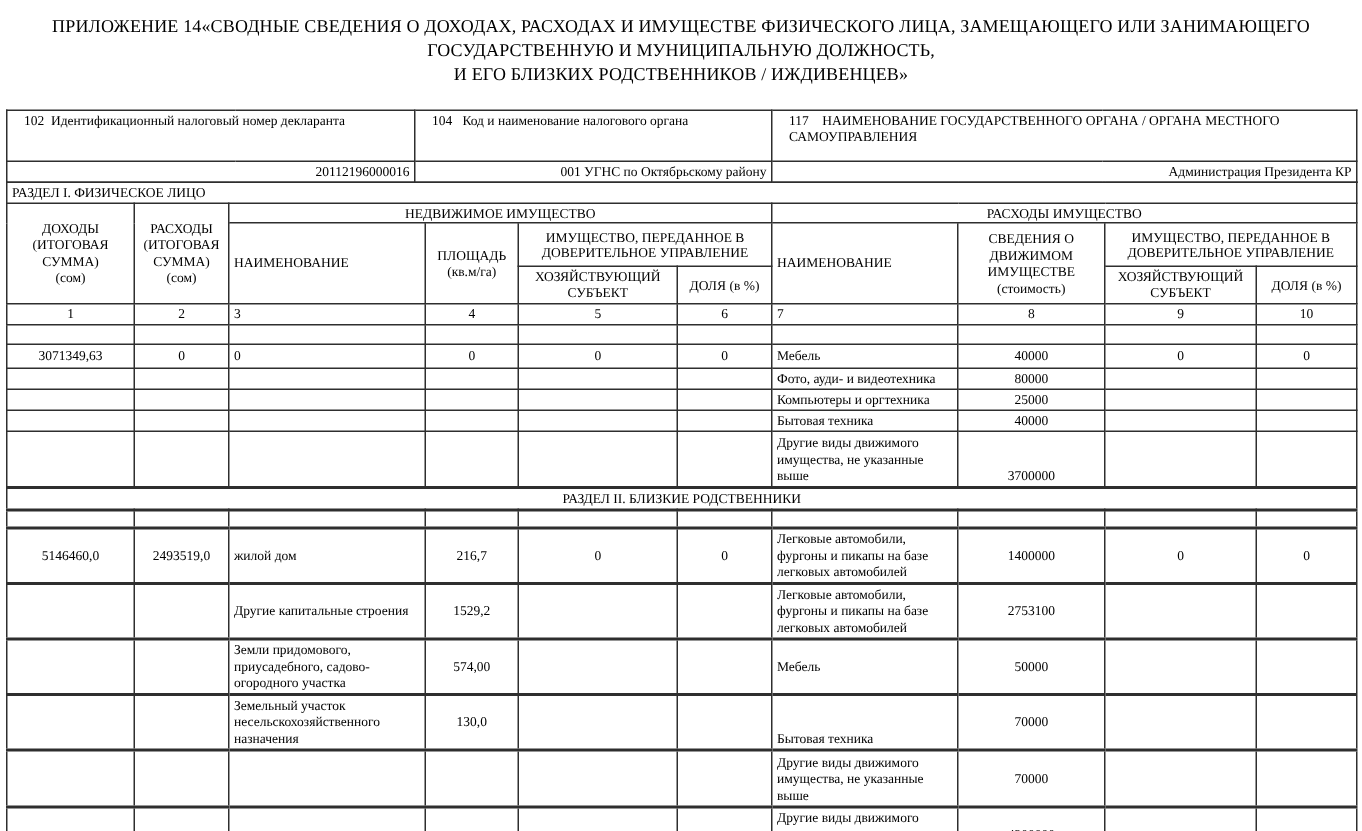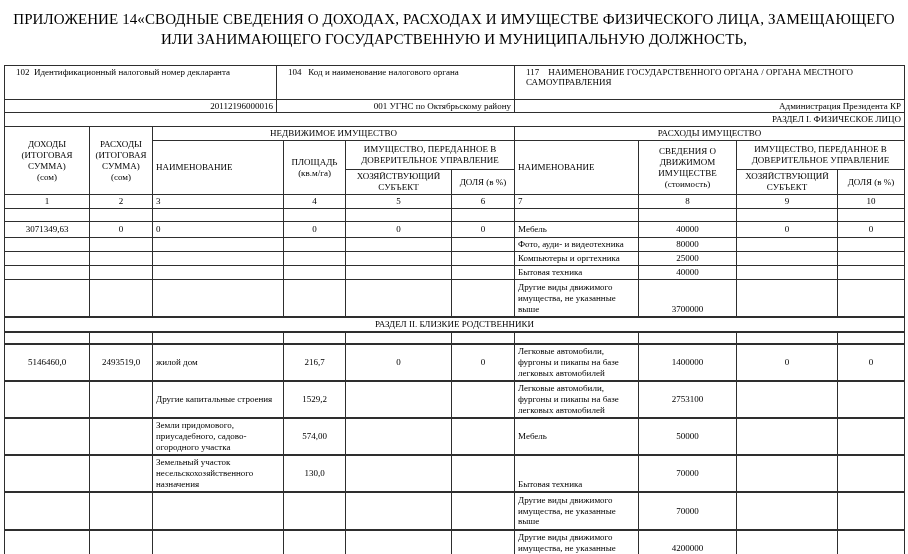--- a/index.html
+++ b/index.html
@@ -4,39 +4,39 @@
 <style>
   html,body { margin:0; padding:0; }
   body {
     width:908px; height:554px; background:#ffffff; color:#000;
     font-family:"Liberation Serif","DejaVu Serif",serif;
     -webkit-font-smoothing:antialiased;
   }
   .sheet { position:relative; width:908px; height:554px; overflow:hidden; }
   .doc-title {
     padding-top:9px; text-align:center;
-    font-size:15px; line-height:1.35; letter-spacing:0.1px;
+    font-size:12px; line-height:1.35; letter-spacing:0.1px;
   }
   .tables { margin:15px 4px 0 4px; }
   table { border-collapse:collapse; table-layout:fixed; width:900px; }
   td, th {
     border:1px solid #2e2e2e; padding:1px 3px;
     font-size:9px; font-weight:normal; line-height:1.22;
     vertical-align:middle; overflow:hidden; word-wrap:break-word;
   }
   
   #info-table tr.ir1 td { height:31px; vertical-align:top; text-align:left; white-space:pre-wrap;padding-left:11px; }
   #info-table tr.ir2 td { height:10px; text-align:right; }
   #info-table tr.ir3 td { height:13px; }
   #info-table td.lbl { text-align:left; white-space:pre-wrap; }
   #info-table td.val { text-align:center; }
   #info-table tr.ir3 td.lbl { vertical-align:top; }
   
   #main-table { margin-top:-1px; border-bottom:2px solid #2e2e2e; }
-  #main-table .band td { height:10px; text-align:right; }
+  #main-table .band td { height:10px; text-align:left; }
   #main-table tr.group th { height:10px; text-align:center; }
   #main-table tr.h1 th { height:26px; white-space:pre-line; }
   #main-table tr.h2 th { height:21px; text-align:center; white-space:pre-line; }
   #main-table tr.nums td { height:10px; }
   #main-table th.left { text-align:left; }
   .c0,.c1,.c3,.c4,.c5,.c7,.c8,.c9 { text-align:center; }
   .c2,.c6 { text-align:left; }
   
   #s1 tr:nth-child(1) td { height:10px; }
   #s1 tr:nth-child(2) td { height:13px; }
@@ -57,20 +57,21 @@
   #s2 tr:nth-child(6) td { height:34px; }
   #s2 tr:nth-child(7) td { height:30px; }
 </style>
 </head>
 <body>
 
 <div class="sheet">
 
   <div class="doc-title">
     <div>ПРИЛОЖЕНИЕ 14«СВОДНЫЕ СВЕДЕНИЯ О ДОХОДАХ, РАСХОДАХ И ИМУЩЕСТВЕ ФИЗИЧЕСКОГО ЛИЦА, ЗАМЕЩАЮЩЕГО ИЛИ ЗАНИМАЮЩЕГО ГОСУДАРСТВЕННУЮ И МУНИЦИПАЛЬНУЮ ДОЛЖНОСТЬ,</div>
+    <div>И ЕГО БЛИЗКИХ РОДСТВЕННИКОВ / ИЖДИВЕНЦЕВ»</div>
   </div>
 
   <div class="tables">
 
     <table id="info-table">
       <colgroup>
         <col style="width:152px">
           <col style="width:120px">
           <col style="width:238px">
         <col style="width:220px">

